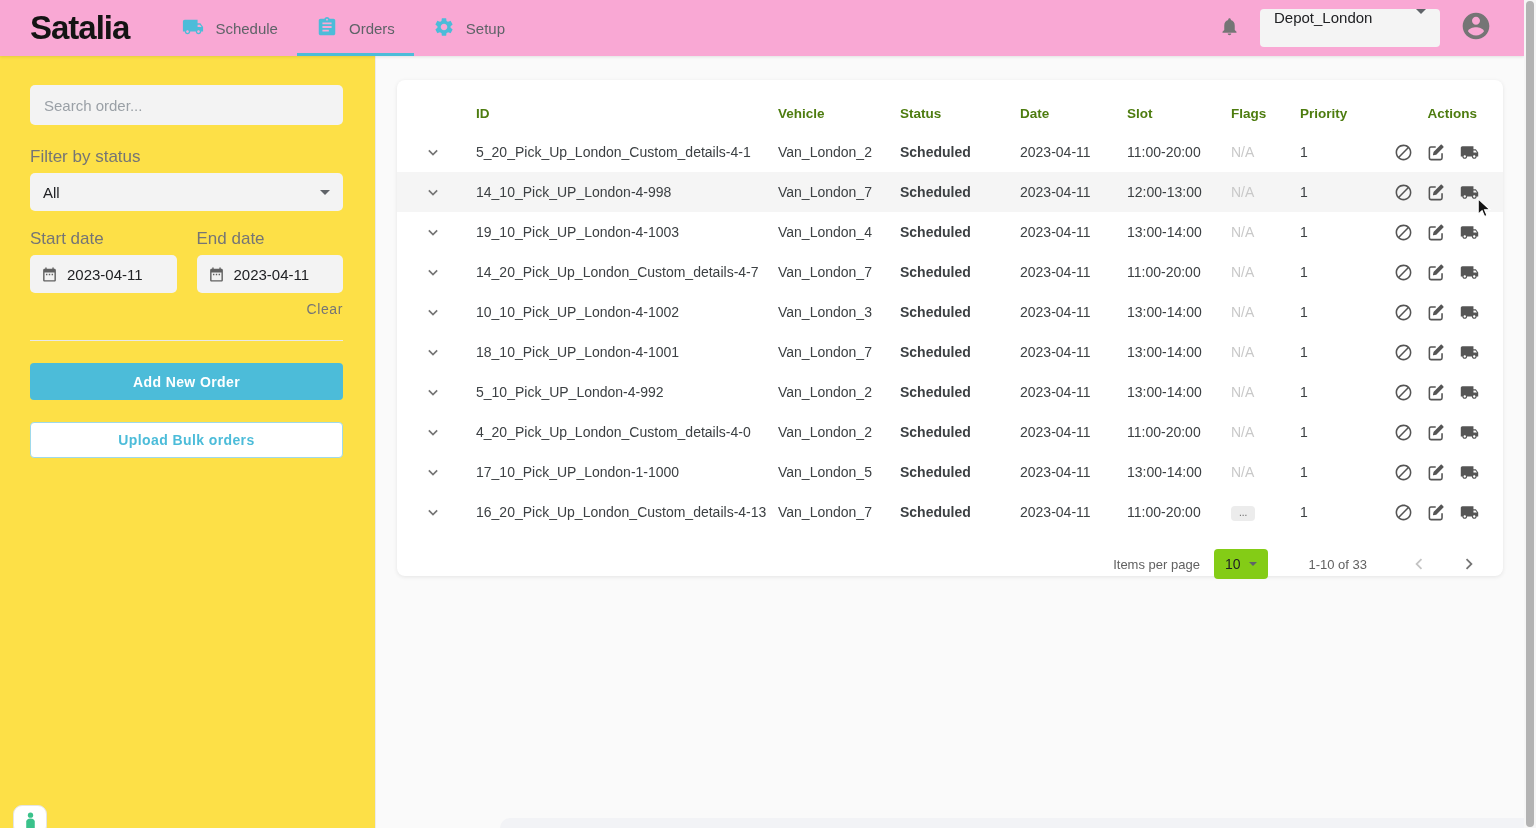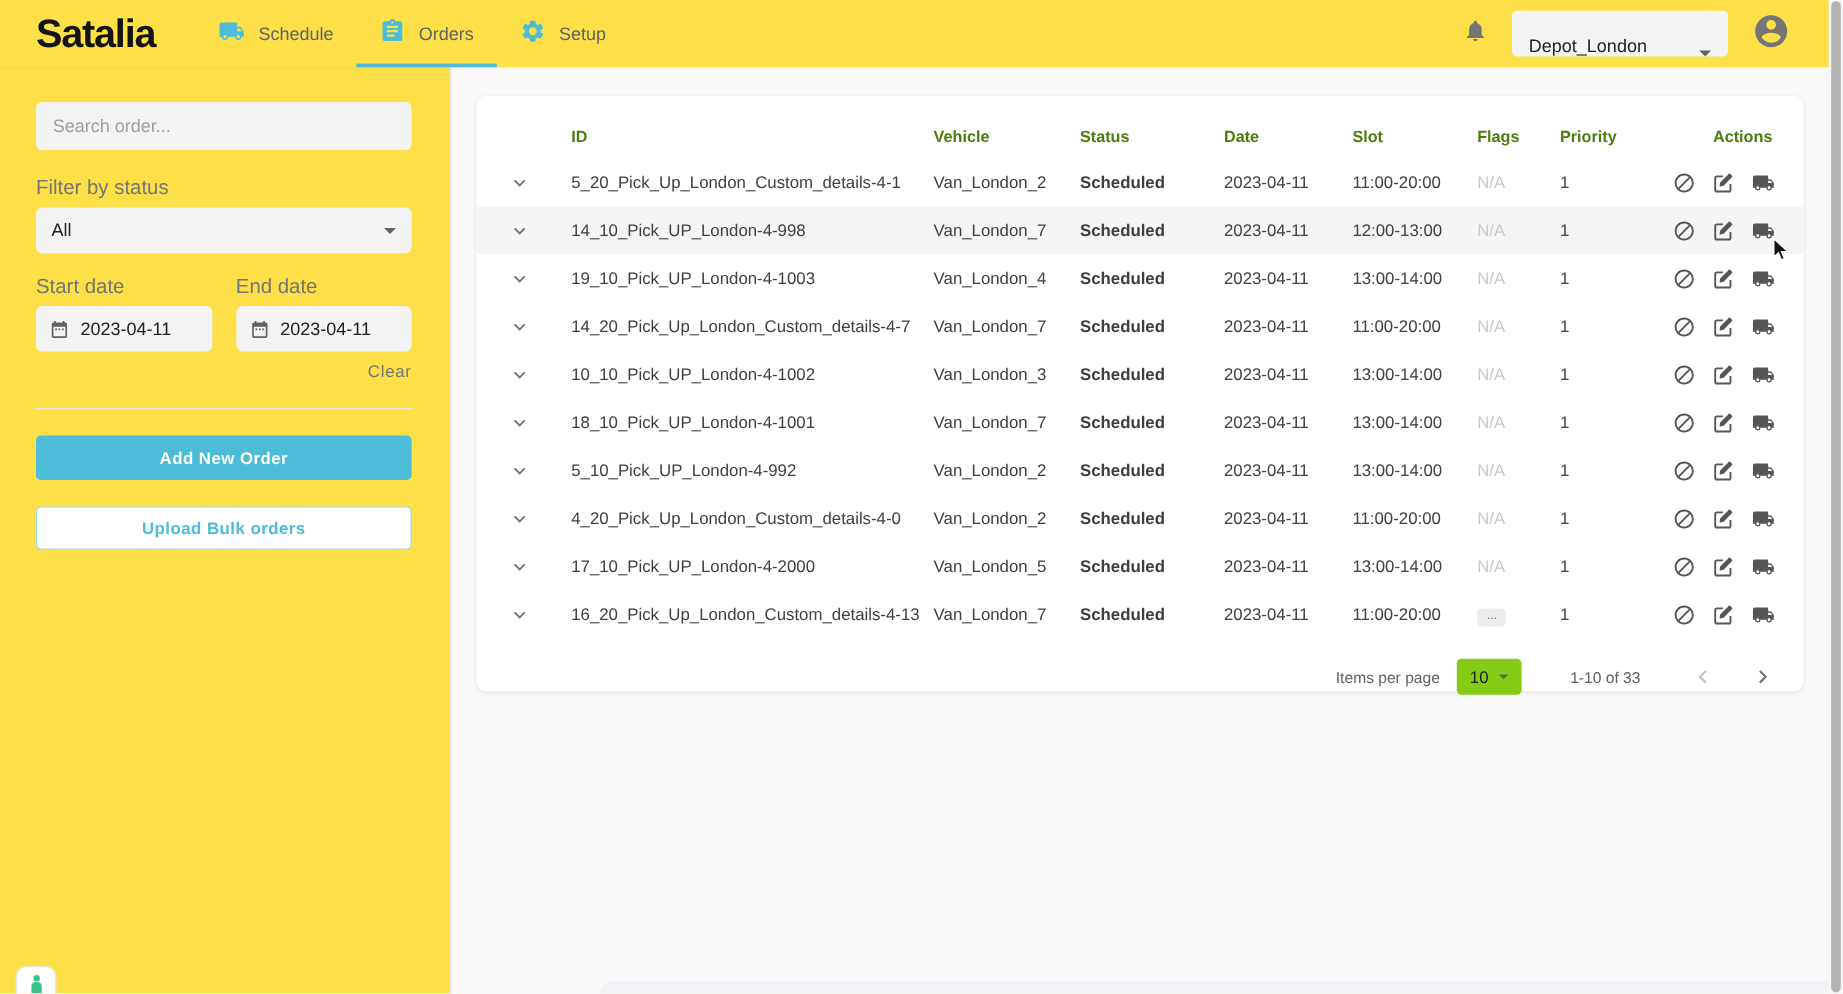--- a/index.html
+++ b/index.html
@@ -4,38 +4,38 @@
 <style>
   * { box-sizing: border-box; margin: 0; padding: 0; }
   html,body { width:1536px; height:828px; overflow:hidden; }
   body {
     font-family: "Liberation Sans", sans-serif;
     background:#fafafa; color:#3c4043; position:relative;
   }
   
   .navbar {
     position:absolute; top:0; left:0; width:1524px; height:56px;
-    background:#fde047; box-shadow:0 1px 3px rgba(0,0,0,.10);
+    background:#f9a8d4; box-shadow:0 1px 3px rgba(0,0,0,.10);
     display:flex; align-items:center; padding-left:30px; z-index:20;
   }
   .logo { font-size:33px; font-weight:800; letter-spacing:-1px; color:#141414; }
   .nav-tabs { display:flex; height:100%; margin-left:34px; }
   .nav-tab {
     display:flex; align-items:center; gap:11px; padding:0 19px;
     font-size:15px; font-weight:500; color:#5f6368; position:relative; cursor:pointer;
   }
   .nav-tab svg { width:22px; height:22px; fill:#4cbcd9; }
   .nav-tab.active::after {
     content:""; position:absolute; left:0; right:0; bottom:0; height:3px; background:#4cbcd9;
   }
   .nav-right { margin-left:auto; display:flex; align-items:center; gap:20px; padding-right:32px; }
   .bell svg { width:21px; height:21px; fill:#757575; }
   .depot-select {
     width:180px; height:38px; background:#f4f4f4; border-radius:4px;
-    display:flex; align-items:flex-end; justify-content:space-between;
+    display:flex; align-items:flex-start; justify-content:space-between;
     padding:0 14px; font-size:15px; color:#202124; cursor:pointer;
   }
   .caret { width:0; height:0; border-left:5px solid transparent; border-right:5px solid transparent; border-top:5px solid #5f6368; }
   .avatar svg { width:32px; height:32px; fill:#757575; }
   
   .sidebar {
     position:absolute; top:56px; left:0; bottom:0; width:376px;
     background:#fde047; border-right:1px solid #ebebeb;
     padding:29px 32px 0 30px;
   }
@@ -485,21 +485,21 @@
       </span>
     </span>
   </div>
 
   <div class="trow">
     <span class="chev-btn">
       <svg viewBox="0 0 24 24">
               <path d="M7 10l5 5 5-5"></path>
             </svg>
     </span>
-    <span class="cell-id">17_10_Pick_UP_London-4-2000</span>
+    <span class="cell-id">17_10_Pick_UP_London-1-1000</span>
     <span class="cell-vehicle">Van_London_5</span>
     <span class="cell-status">Scheduled</span>
     <span class="cell-date">2023-04-11</span>
     <span class="cell-slot">13:00-14:00</span>
     <span class="cell-flags"><span class="na">N/A</span></span>
     <span class="cell-priority">1</span>
     <span class="cell-actions">
       <span class="action-btn">
         <svg viewBox="0 0 24 24">
                 <path d="M12 2C6.48 2 2 6.48 2 12s4.48 10 10 10 10-4.48 10-10S17.52 2 12 2zM4 12c0-4.42 3.58-8 8-8 1.85 0 3.55.63 4.9 1.69L5.69 16.9C4.63 15.55 4 13.85 4 12zm8 8c-1.85 0-3.55-.63-4.9-1.69L18.31 7.1C19.37 8.45 20 10.15 20 12c0 4.42-3.58 8-8 8z"></path>

